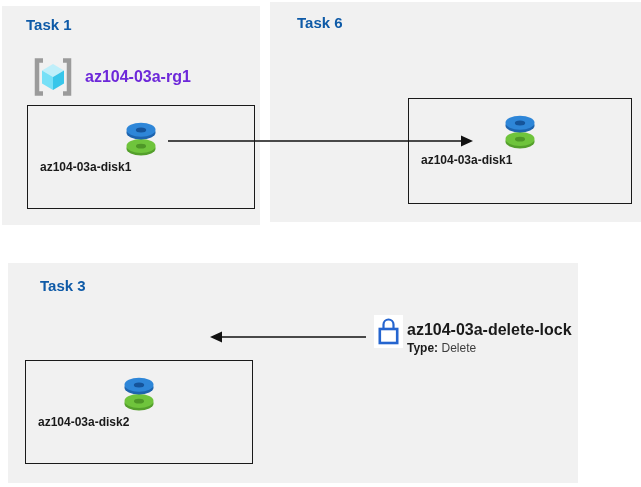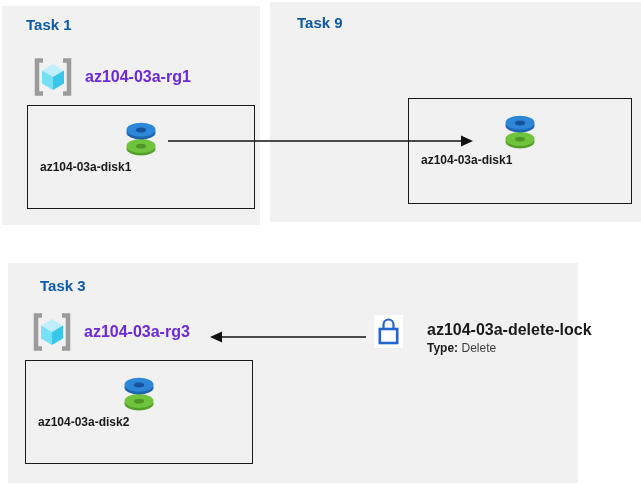--- a/index.html
+++ b/index.html
@@ -19,21 +19,21 @@
   .rg-label { margin-left:11px; font-size:16px; font-weight:bold; color:#6d28d9; white-space:nowrap; }
 
   .resource-box { position:absolute; width:228px; height:104px; border:1.5px solid #1a1a1a; }
   .resource-box .disk-wrap { position:absolute; left:50%; top:14px; transform:translateX(-50%); width:40px; height:38px; }
   .disk-label { position:absolute; left:12px; right:0; top:54px; text-align:left; font-size:12px; font-weight:bold; color:#1a1a1a; white-space:nowrap; }
 
   .move-label { position:absolute; left:280px; top:114px; font-size:16px; font-weight:bold; color:#111; white-space:nowrap; }
 
   .lock-group { position:absolute; left:374px; top:315px; display:flex; align-items:flex-start; }
   .lock-box { width:29px; height:33px; background:#fff; flex:0 0 auto; display:flex; align-items:center; justify-content:center; }
-  .lock-text { margin-left:24px; margin-top:5px; line-height:19px; white-space:nowrap; }
+  .lock-text { margin-left:4px; margin-top:5px; line-height:19px; white-space:nowrap; }
   .lock-name { font-size:16px; font-weight:bold; color:#1a1a1a; }
   .lock-type-line { font-size:12px; color:#3d3d3d; }
   .lock-type-line .type-key { font-weight:bold; color:#1a1a1a; }
 
   svg.arrows { position:absolute; left:0; top:0; pointer-events:none; }
 </style>
 </head>
 <body>
 
 <div class="canvas">
@@ -63,53 +63,41 @@
           <ellipse cx="20" cy="12.5" rx="14.5" ry="7" fill="#1e64ae"></ellipse>
           <ellipse cx="20" cy="9.8" rx="14.5" ry="7" fill="#2e86d8"></ellipse>
           <ellipse cx="20" cy="10" rx="5.2" ry="2.5" fill="#15549a"></ellipse>
         </svg>
       </span>
       <span class="disk-label">az104-03a-disk1</span>
     </div>
   </section>
 
   <section class="panel panel-task2">
-    <h3 class="task-title" style="left:27px; top:12px;">Task 9</h3>
+    <h3 class="task-title" style="left:27px; top:12px;">Task 6</h3>
 
 
     <div class="resource-box" style="left:138px; top:96px; width:224px; height:106px;">
       <span class="disk-wrap">
         <svg width="40" height="38" viewBox="0 0 40 38">
           <ellipse cx="20" cy="28.5" rx="14.5" ry="7" fill="#549f2c"></ellipse>
           <ellipse cx="20" cy="26" rx="14.5" ry="7" fill="#6fc43c"></ellipse>
           <ellipse cx="20" cy="26.2" rx="5" ry="2.4" fill="#4e9727"></ellipse>
           <ellipse cx="20" cy="12.5" rx="14.5" ry="7" fill="#1e64ae"></ellipse>
           <ellipse cx="20" cy="9.8" rx="14.5" ry="7" fill="#2e86d8"></ellipse>
           <ellipse cx="20" cy="10" rx="5.2" ry="2.5" fill="#15549a"></ellipse>
         </svg>
       </span>
       <span class="disk-label">az104-03a-disk1</span>
     </div>
   </section>
 
   <section class="panel panel-task3">
     <h3 class="task-title" style="left:32px; top:14px;">Task 3</h3>
 
-    <div class="rg-row" style="left:23px; top:49px;">
-      <span class="icon-wrap">
-        <svg width="42" height="40" viewBox="0 0 42 40">
-          <path d="M11 3.5 H5 V36.5 H11" fill="none" stroke="#9b9b9b" stroke-width="4.5"></path>
-          <path d="M31 3.5 H37 V36.5 H31" fill="none" stroke="#9b9b9b" stroke-width="4.5"></path>
-          <polygon points="21,7 32,13.5 21,20 10,13.5" fill="#bfeffa"></polygon>
-          <polygon points="10,13.5 21,20 21,33 10,26.5" fill="#76e0f7"></polygon>
-          <polygon points="32,13.5 21,20 21,33 32,26.5" fill="#38c6ea"></polygon>
-        </svg>
-      </span>
-      <span class="rg-label">az104-03a-rg3</span>
-    </div>
 
     <div class="resource-box" style="left:17px; top:97px;">
       <span class="disk-wrap">
         <svg width="40" height="38" viewBox="0 0 40 38">
           <ellipse cx="20" cy="28.5" rx="14.5" ry="7" fill="#549f2c"></ellipse>
           <ellipse cx="20" cy="26" rx="14.5" ry="7" fill="#6fc43c"></ellipse>
           <ellipse cx="20" cy="26.2" rx="5" ry="2.4" fill="#4e9727"></ellipse>
           <ellipse cx="20" cy="12.5" rx="14.5" ry="7" fill="#1e64ae"></ellipse>
           <ellipse cx="20" cy="9.8" rx="14.5" ry="7" fill="#2e86d8"></ellipse>
           <ellipse cx="20" cy="10" rx="5.2" ry="2.5" fill="#15549a"></ellipse>

